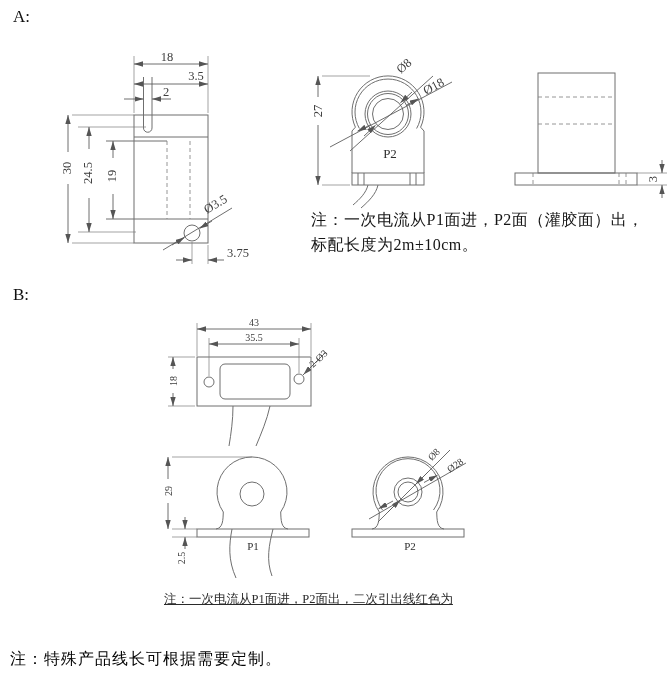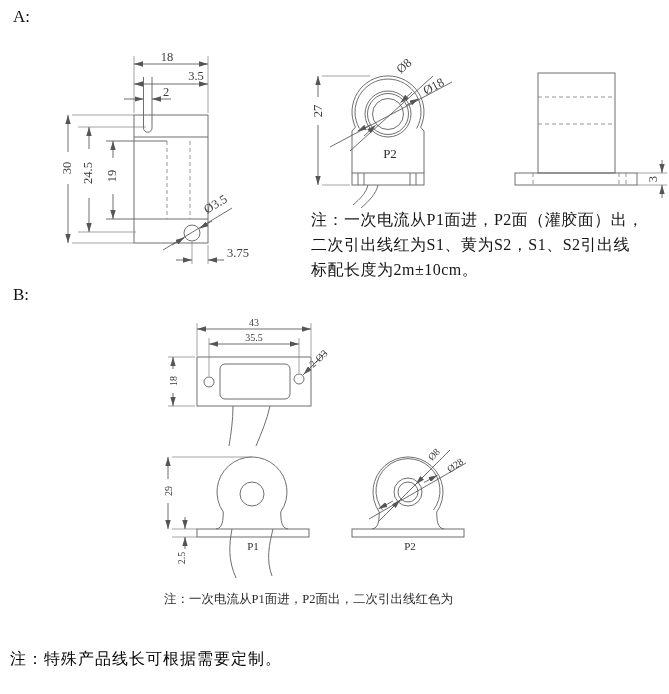--- a/index.html
+++ b/index.html
@@ -10,21 +10,21 @@
   .ln   { stroke:#6f6f6f; stroke-width:1; fill:none; }
   .dash { stroke:#7b7b7b; stroke-width:0.8; fill:none; stroke-dasharray:4 3; }
   .dim  { stroke:#5d5d5d; stroke-width:0.9; fill:none; }
   .ext  { stroke:#7b7b7b; stroke-width:0.7; fill:none; }
   text.dimtxt  { font-family:"Liberation Serif","DejaVu Serif",serif; font-size:12.5px; fill:#3d3d3d; }
   text.sm      { font-size:10px; }
   text.facetxt { font-family:"Liberation Serif","DejaVu Serif",serif; font-size:13px; fill:#2e2e2e; }
   text.facesm  { font-size:11px; }
   .seclabel { font-size:17px; color:#101010; }
   .note-a { font-size:16px; line-height:25px; color:#151515; letter-spacing:0.5px; }
-  .note-b { font-size:12.5px; line-height:22px; color:#2a2a2a; }
+  .note-b { font-size:12.5px; line-height:22px; color:#2a2a2a;text-decoration:underline; }
   .footer { font-size:16px; color:#050505; letter-spacing:1px; }
 </style>
 </head>
 <body>
 
 <div class="canvas">
 
   <svg class="abs" width="0" height="0" aria-hidden="true">
     <defs>
       <marker id="arw" viewBox="0 0 10 6" markerWidth="9" markerHeight="5.4" refX="10" refY="3" orient="auto-start-reverse" markerUnits="userSpaceOnUse">
@@ -143,21 +143,20 @@
       <line class="ext" x1="132" y1="115" x2="162" y2="115"></line>
       <line class="ext" x1="132" y1="127" x2="162" y2="127"></line>
       <line class="dim" x1="157" y1="102" x2="157" y2="115" marker-end="url(#arw)"></line>
       <line class="dim" x1="157" y1="140" x2="157" y2="127" marker-end="url(#arw)"></line>
       <text class="dimtxt" transform="rotate(-90 148 121)" x="148" y="125" text-anchor="middle">3</text>
     </g>
   </svg>
 
   <div class="abs note-a" style="left:311px; top:207px; width:358px;">
     <div>注：一次电流从P1面进，P2面（灌胶面）出，</div>
-    <div>二次引出线红为S1、黄为S2，S1、S2引出线</div>
     <div>标配长度为2m±10cm。</div>
   </div>
 
   <div class="abs seclabel" style="left:13px; top:285px;">B:</div>
 
   <svg class="abs" style="left:163px; top:316px;" width="200" height="138" viewBox="0 0 200 138">
     <g>
       <rect class="ln" x="34" y="41" width="114" height="49"></rect>
       <rect class="ln" x="57" y="48" width="70" height="35" rx="5"></rect>
       <circle class="ln" cx="46" cy="66" r="5"></circle>

